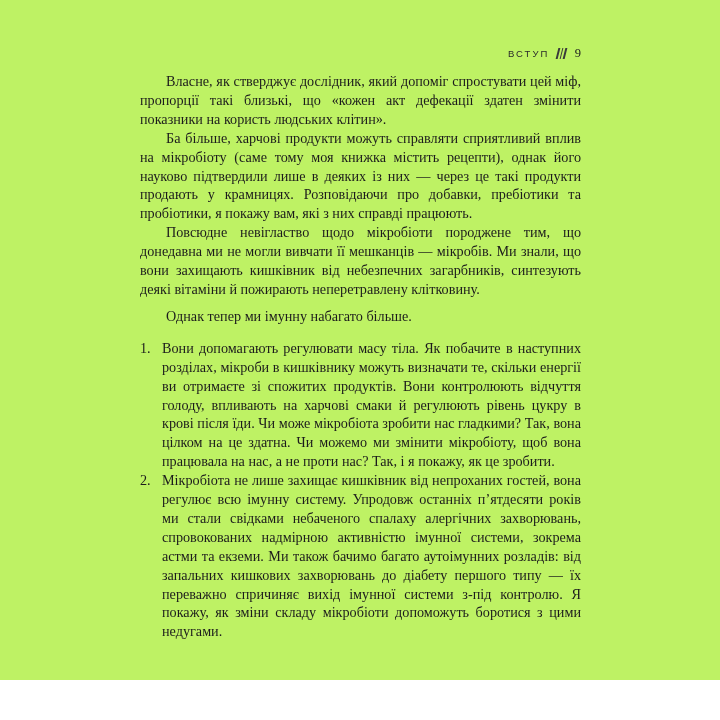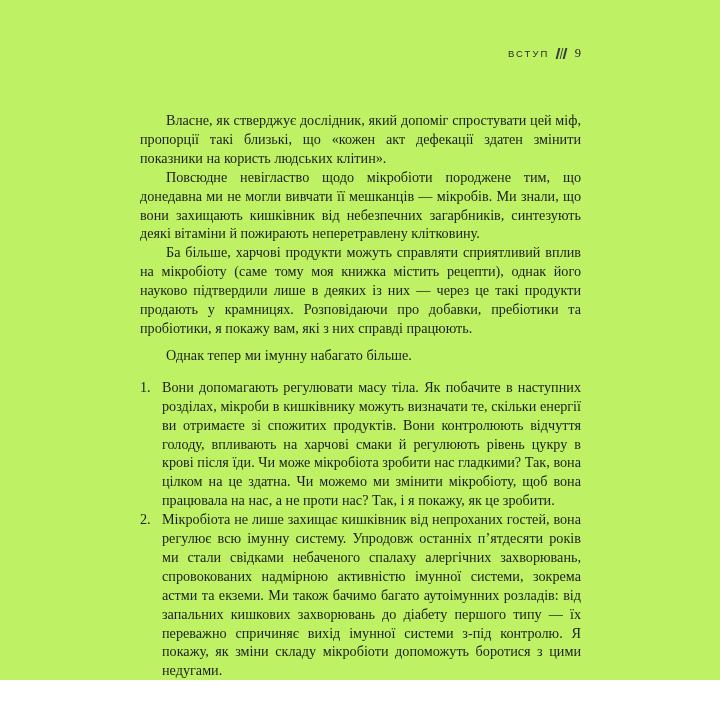--- a/index.html
+++ b/index.html
@@ -48,21 +48,20 @@
     color: #1c1c1c;
   }
   .text-block {
     position: absolute;
     left: 140px;
     top: 72px;
     width: 441px;
     font-size: 14.2px;
     line-height: 18.9px;
     text-align: justify;
-    margin-top: 39px;
   }
   .para {
     margin: 0;
     text-indent: 26px;
   }
   .para.standalone {
     margin-top: 8px;
   }
   .numbered-list {
     margin-top: 13px;
@@ -90,23 +89,23 @@
         <i></i>
         <i></i>
       </span>
     <span class="pagenum">9</span>
   </header>
 
   <main class="text-block">
 
     <p class="para">Власне, як стверджує дослідник, який допоміг спростувати цей міф, пропорції такі близькі, що «кожен акт дефекації здатен змінити показники на користь людських клітин».</p>
 
+    <p class="para">Ба більше, харчові продукти можуть справляти сприятливий вплив на мікробіоту (саме тому моя книжка містить рецепти), однак його науково підтвердили лише в деяких із них — через це такі продукти продають у крамницях. Розповідаючи про добавки, пребіотики та пробіотики, я покажу вам, які з них справді працюють.</p>
+
     <p class="para">Повсюдне невігластво щодо мікробіоти породжене тим, що донедавна ми не могли вивчати її мешканців — мікробів. Ми знали, що вони захищають кишківник від небезпечних загарбників, синтезують деякі вітаміни й пожирають неперетравлену клітковину.</p>
-
-    <p class="para">Ба більше, харчові продукти можуть справляти сприятливий вплив на мікробіоту (саме тому моя книжка містить рецепти), однак його науково підтвердили лише в деяких із них — через це такі продукти продають у крамницях. Розповідаючи про добавки, пребіотики та пробіотики, я покажу вам, які з них справді працюють.</p>
 
     <p class="para standalone">Однак тепер ми імунну набагато більше.</p>
 
     <div class="numbered-list">
 
       <div class="list-item">
         <span class="num">1.</span>
         <span class="li-text">Вони допомагають регулювати масу тіла. Як побачите в наступних розділах, мікроби в кишківнику можуть визначати те, скільки енергії ви отримаєте зі спожитих продуктів. Вони контролюють відчуття голоду, впливають на харчові смаки й регулюють рівень цукру в крові після їди. Чи може мікробіота зробити нас гладкими? Так, вона цілком на це здатна. Чи можемо ми змінити мікробіоту, щоб вона працювала на нас, а не проти нас? Так, і я покажу, як це зробити.</span>
       </div>
 

